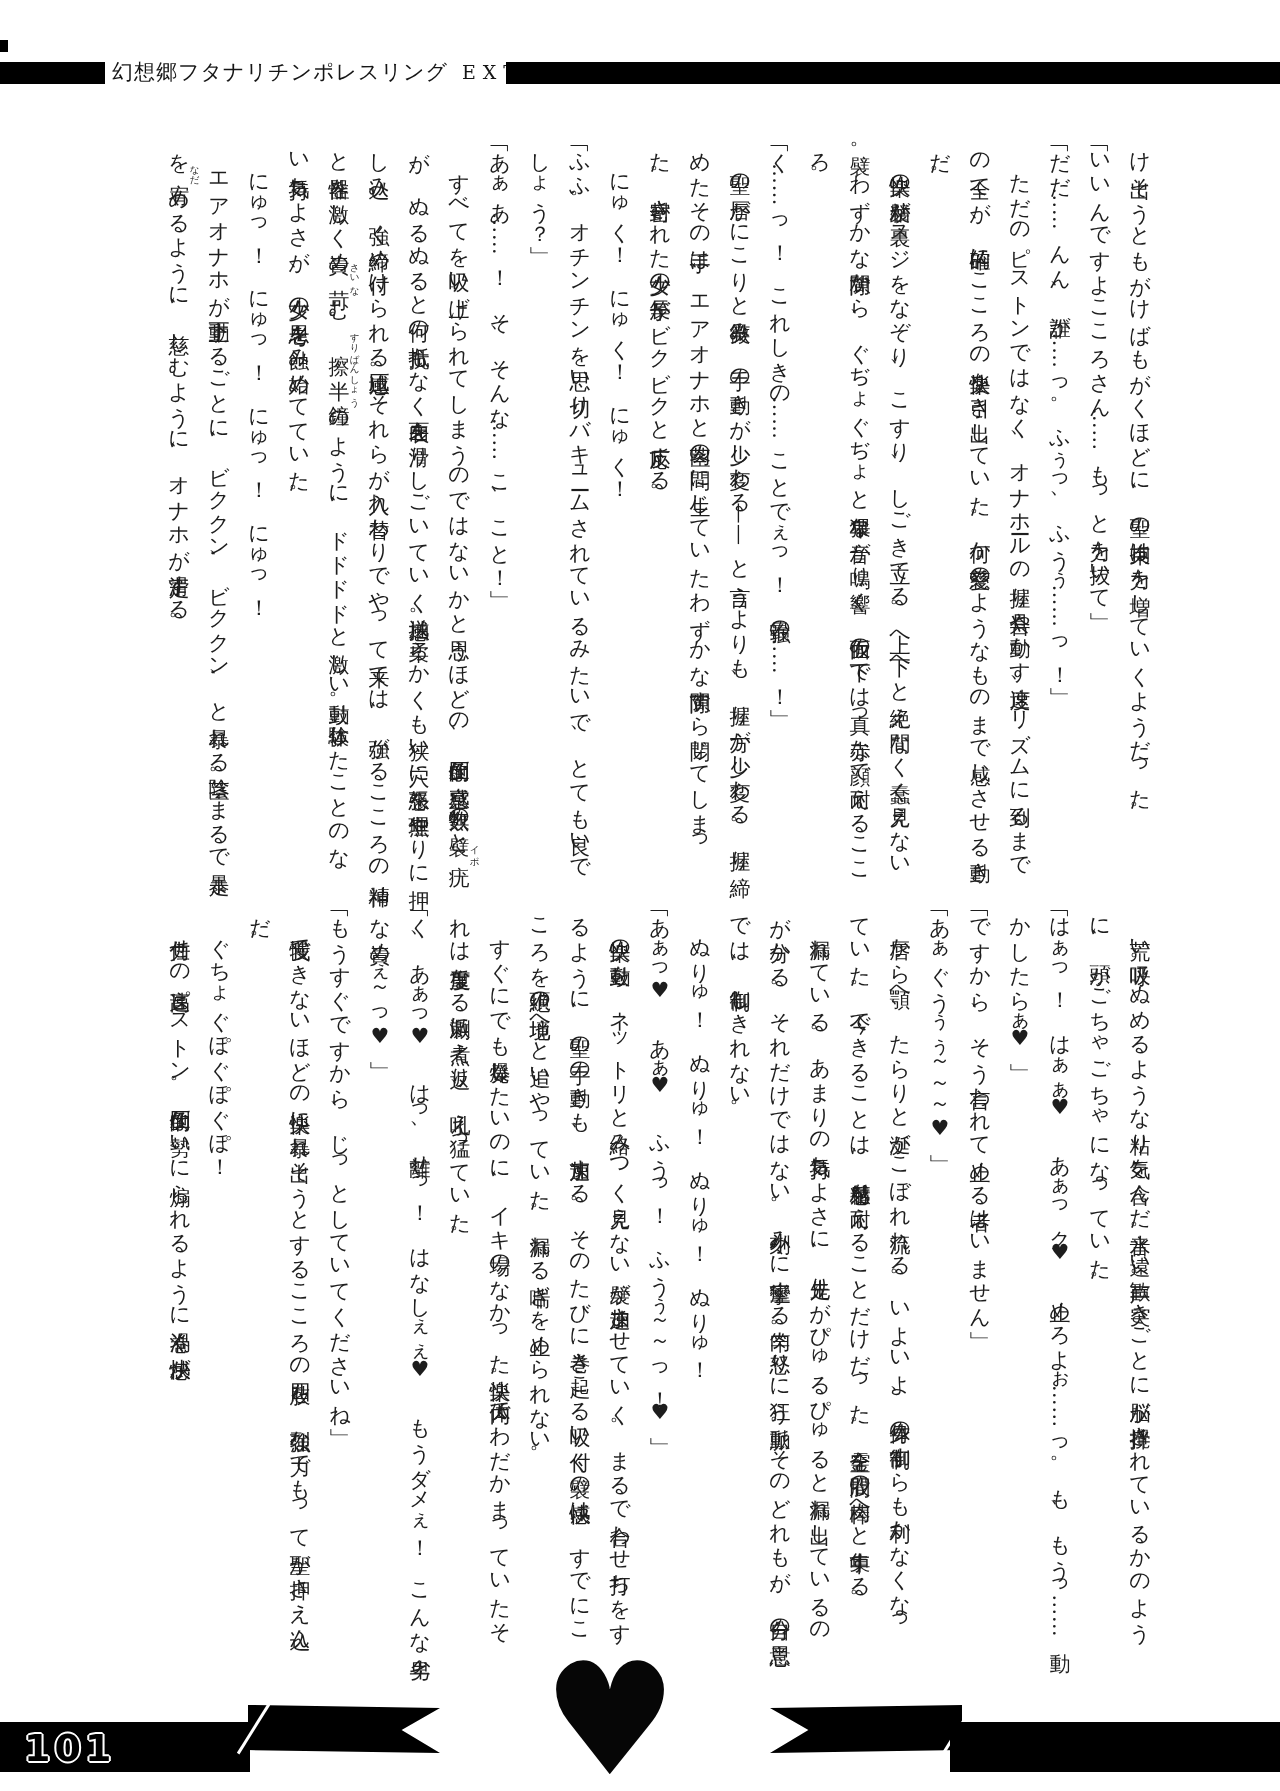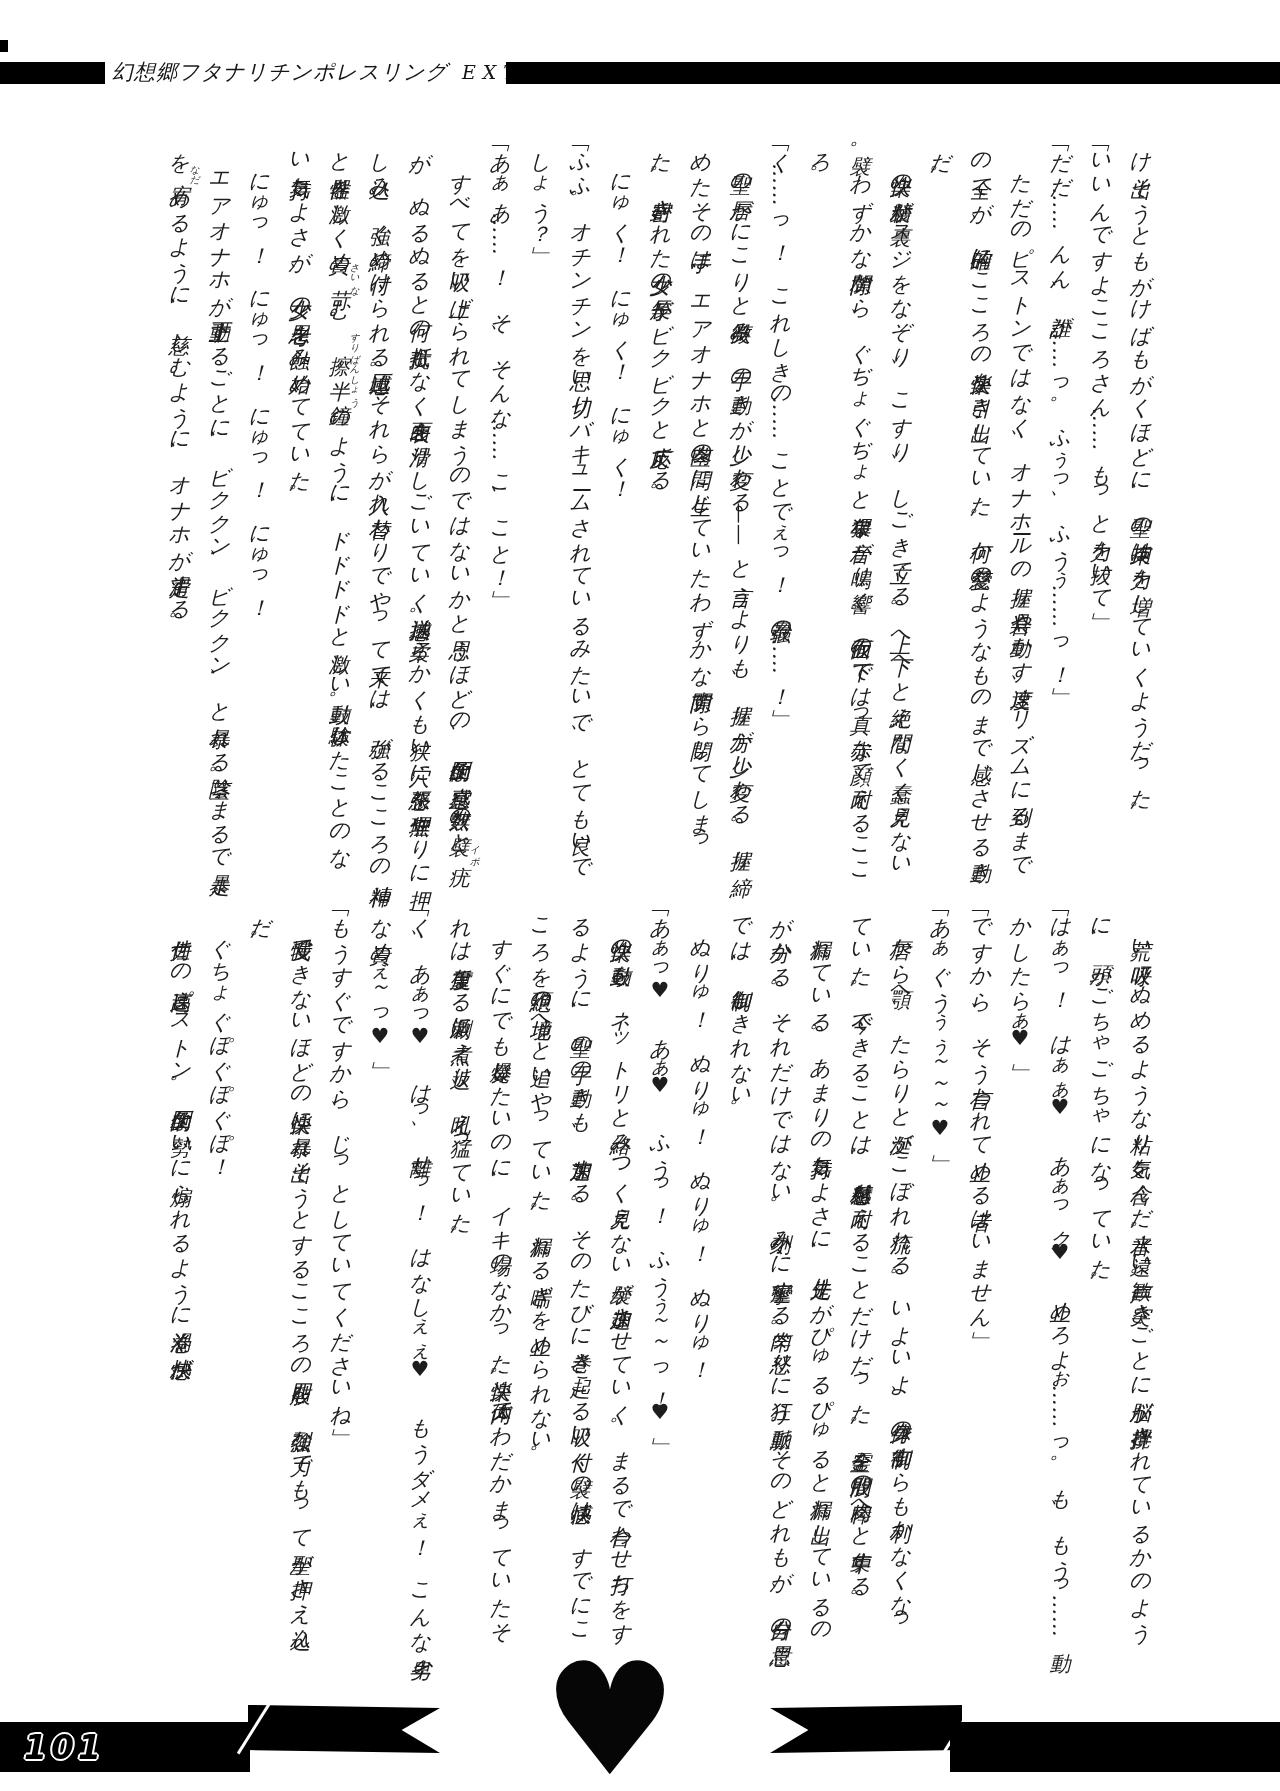--- a/index.html
+++ b/index.html
@@ -1,19 +1,19 @@
 <!DOCTYPE html>
 <html><head>
 <meta charset="utf-8">
 <style>
   html,body{margin:0;padding:0;background:#e8e8e8;}
   .page{
     position:relative;width:1280px;height:1791px;background:#ffffff;
     overflow:hidden;font-family:"DejaVu Serif","Liberation Serif",serif;
-    color:#1d1d1d;margin:0 auto;font-style:italic;
+    color:#1d1d1d;margin:0 auto;
   }
   
   .hdr-sq{position:absolute;left:0;top:40px;width:8px;height:12px;background:#000;}
   .hdr-bar-left{position:absolute;left:0;top:62px;width:105px;height:22px;background:#000;}
   .hdr-bar-right{position:absolute;left:506px;right:0;top:62px;height:22px;background:#000;}
   .hdr-title{
     position:absolute;left:112px;top:52px;height:40px;width:390px;
     display:flex;align-items:center;gap:14px;white-space:nowrap;
   }
   .hdr-title .jp{font-size:21px;letter-spacing:1px;color:#151515;}
@@ -43,21 +43,21 @@
     left:770px;width:192px;
     clip-path:polygon(100% 0,0 6%,20% 52%,0 100%,100% 94%);
   }
   .ft-fold{position:absolute;width:3px;height:58px;background:#fff;top:1700px;
     transform:rotate(32deg);}
   .ft-fold.left{left:252px;}
   .ft-fold.right{left:957px;}
   .page-num{
     position:absolute;left:24px;top:1728px;width:110px;height:40px;
     font-family:"DejaVu Sans","Liberation Sans",sans-serif;
-    font-weight:bold;font-size:33px;line-height:40px;letter-spacing:4px;
+    font-weight:bold;font-size:38px;line-height:40px;letter-spacing:4px;
     color:#000;
     text-shadow:-2px 0 #fff,2px 0 #fff,0 -2px #fff,0 2px #fff,
       -1px -1px #fff,1px 1px #fff,-1px 1px #fff,1px -1px #fff;
   }
   .ft-heart{
     position:absolute;left:538px;top:1650px;width:144px;height:140px;
     font-size:150px;line-height:140px;text-align:center;color:#060606;
     transform:scaleY(1.04);
     font-family:"DejaVu Sans","Liberation Sans",sans-serif;
   }

